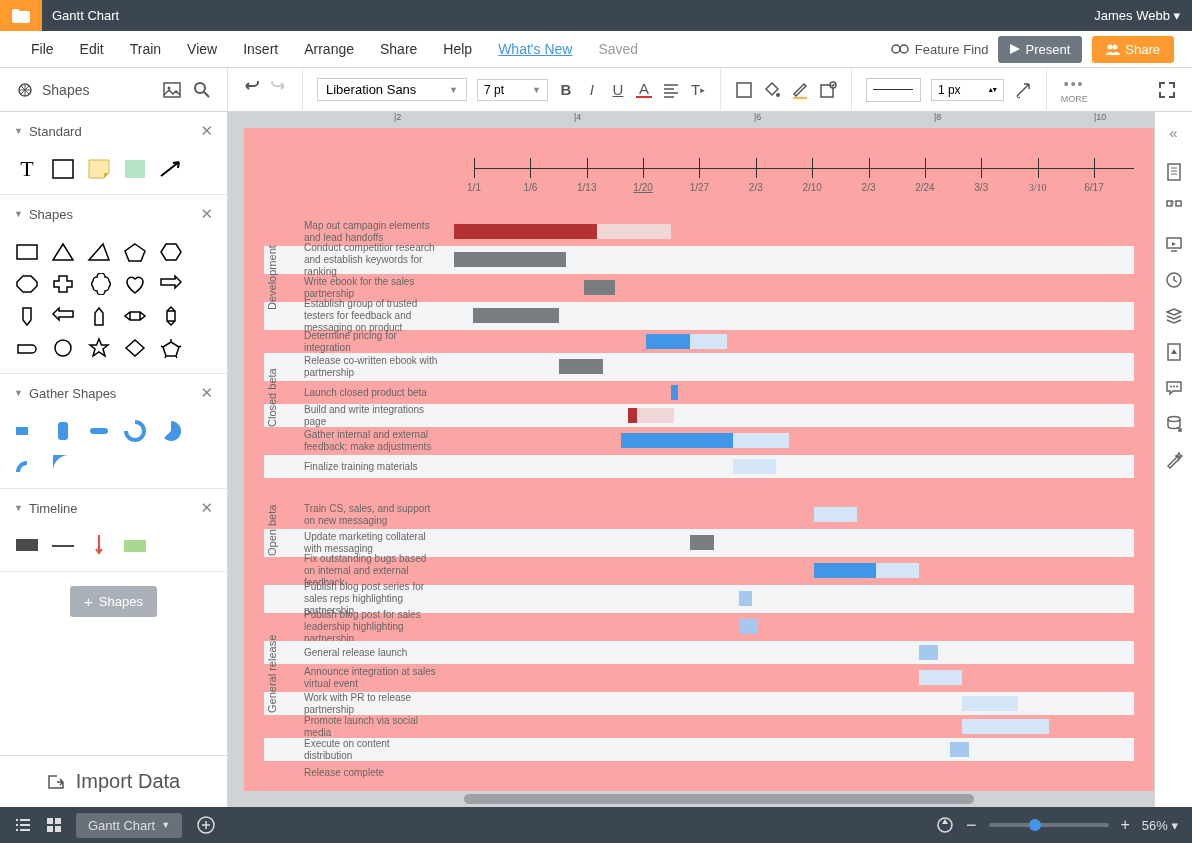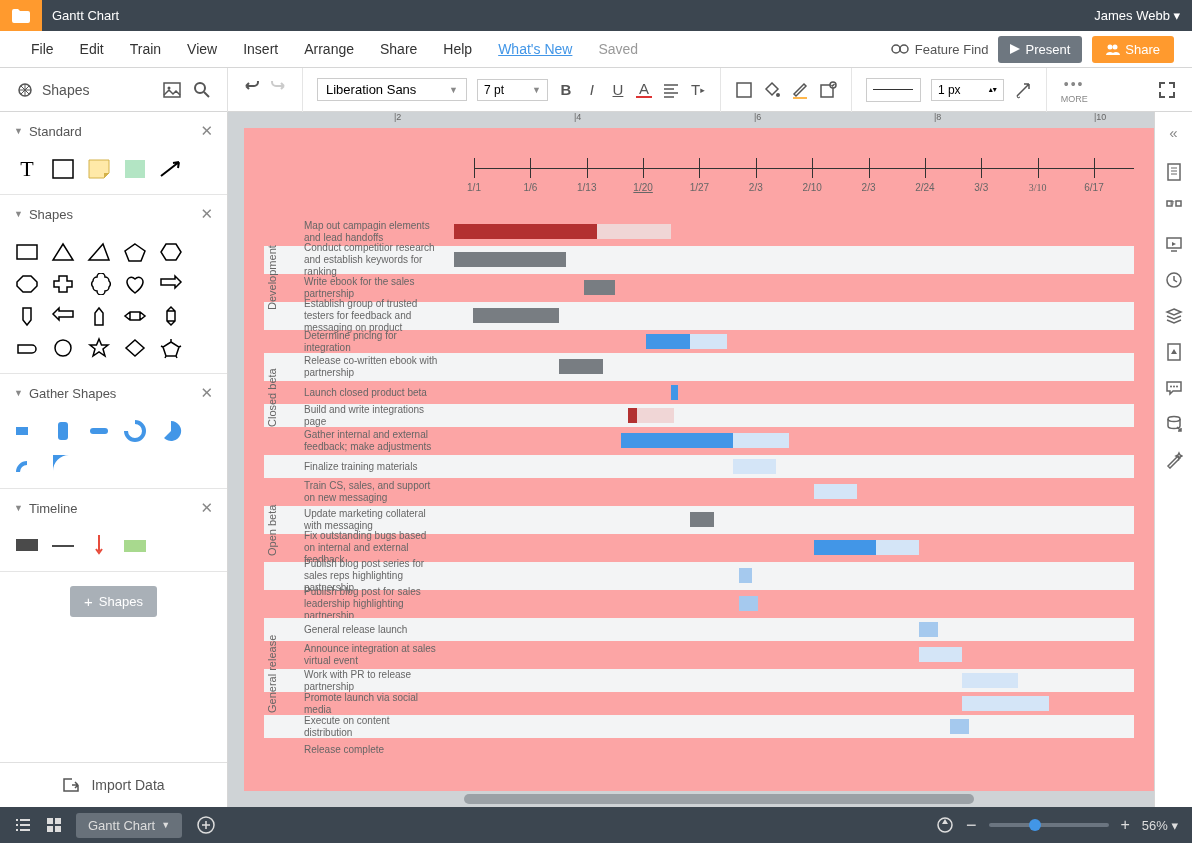--- a/index.html
+++ b/index.html
@@ -28,21 +28,21 @@
 .more-btn{display:flex;flex-direction:column;align-items:center;font-size:9px;color:#888;gap:2px}
 .main{display:flex;height:calc(843px - 31px - 37px - 44px - 36px)}
 .sidebar{width:228px;background:#fff;border-right:1px solid #d6d6d6;overflow-y:auto;position:relative}
 .panel{border-bottom:1px solid #e5e5e5}
 .panel-hdr{display:flex;align-items:center;padding:10px 14px;font-size:13px;color:#555}
 .panel-hdr-caret{font-size:9px;margin-right:6px;color:#888}
 .panel-close{margin-left:auto;color:#888;font-size:15px;cursor:pointer}
 .panel-body{padding:8px 14px 14px;display:flex;flex-wrap:wrap;gap:10px}
 .shape-cell{width:26px;height:22px;display:flex;align-items:center;justify-content:center}
 .add-shapes{margin:14px auto;background:#a9b0b7;color:#fff;padding:7px 14px;border-radius:3px;font-size:13px;display:flex;align-items:center;gap:6px;width:fit-content;cursor:pointer}
-.import-data{position:absolute;bottom:0;left:0;right:0;padding:14px;border-top:1px solid #e0e0e0;display:flex;align-items:center;gap:11px;font-size:14px;color:#555;justify-content:center;background:#fff}
+.import-data{position:absolute;bottom:0;left:0;right:0;padding:14px;border-top:1px solid #e0e0e0;display:flex;align-items:center;gap:11px;font-size:20px;color:#555;justify-content:center;background:#fff}
 .canvas-wrap{flex:1;background:#cfd3d6;position:relative;overflow:hidden}
 .hruler{position:absolute;top:0;left:16px;right:0;height:16px;background:#cfd3d6;font-size:9px;color:#666}
 .vruler{position:absolute;top:16px;left:0;width:16px;bottom:16px;background:#cfd3d6}
 .canvas{position:absolute;top:16px;left:16px;right:0;bottom:16px;background:#fca5a5;overflow:auto}
 .gantt{padding:30px 20px 20px 20px}
 .timeline{margin-left:210px;height:40px;position:relative;margin-bottom:20px}
 .tl-axis{border-top:1px solid #333;position:absolute;top:10px;left:0;right:0}
 .tl-tick{position:absolute;top:0;width:1px;height:20px;background:#333}
 .tl-label{position:absolute;top:24px;font-size:10px;color:#666;transform:translateX(-50%)}
 .phase-col{position:absolute;left:2px;writing-mode:vertical-rl;transform:rotate(180deg);font-size:11px;color:#666;text-align:center}
@@ -523,21 +523,21 @@
                 <div class="bar" style="left: 167.4px; width: 111.6px; background: rgb(66, 150, 231);"></div>
                 <div class="bar" style="left: 279px; width: 55.8px; background: rgb(212, 229, 247);"></div>
               </div>
             </div>
             <div class="task-row even">
               <div class="task-label">Finalize training materials</div>
               <div class="task-bar-area">
                 <div class="bar" style="left: 279px; width: 43.4px; background: rgb(212, 229, 247);"></div>
               </div>
             </div>
-            <div class="task-row" style="height: 28px;">
+            <div class="task-row" style="height: 28px; margin-top: 23px;">
               <div class="task-label">Train CS, sales, and support on new messaging</div>
               <div class="task-bar-area">
                 <div class="bar" style="left: 359.6px; width: 43.4px; background: rgb(212, 229, 247);"></div>
               </div>
             </div>
             <div class="task-row even" style="height: 28px;">
               <div class="task-label">Update marketing collateral with messaging</div>
               <div class="task-bar-area">
                 <div class="bar" style="left: 235.6px; width: 24.8px; background: rgb(120, 125, 130);"></div>
               </div>

